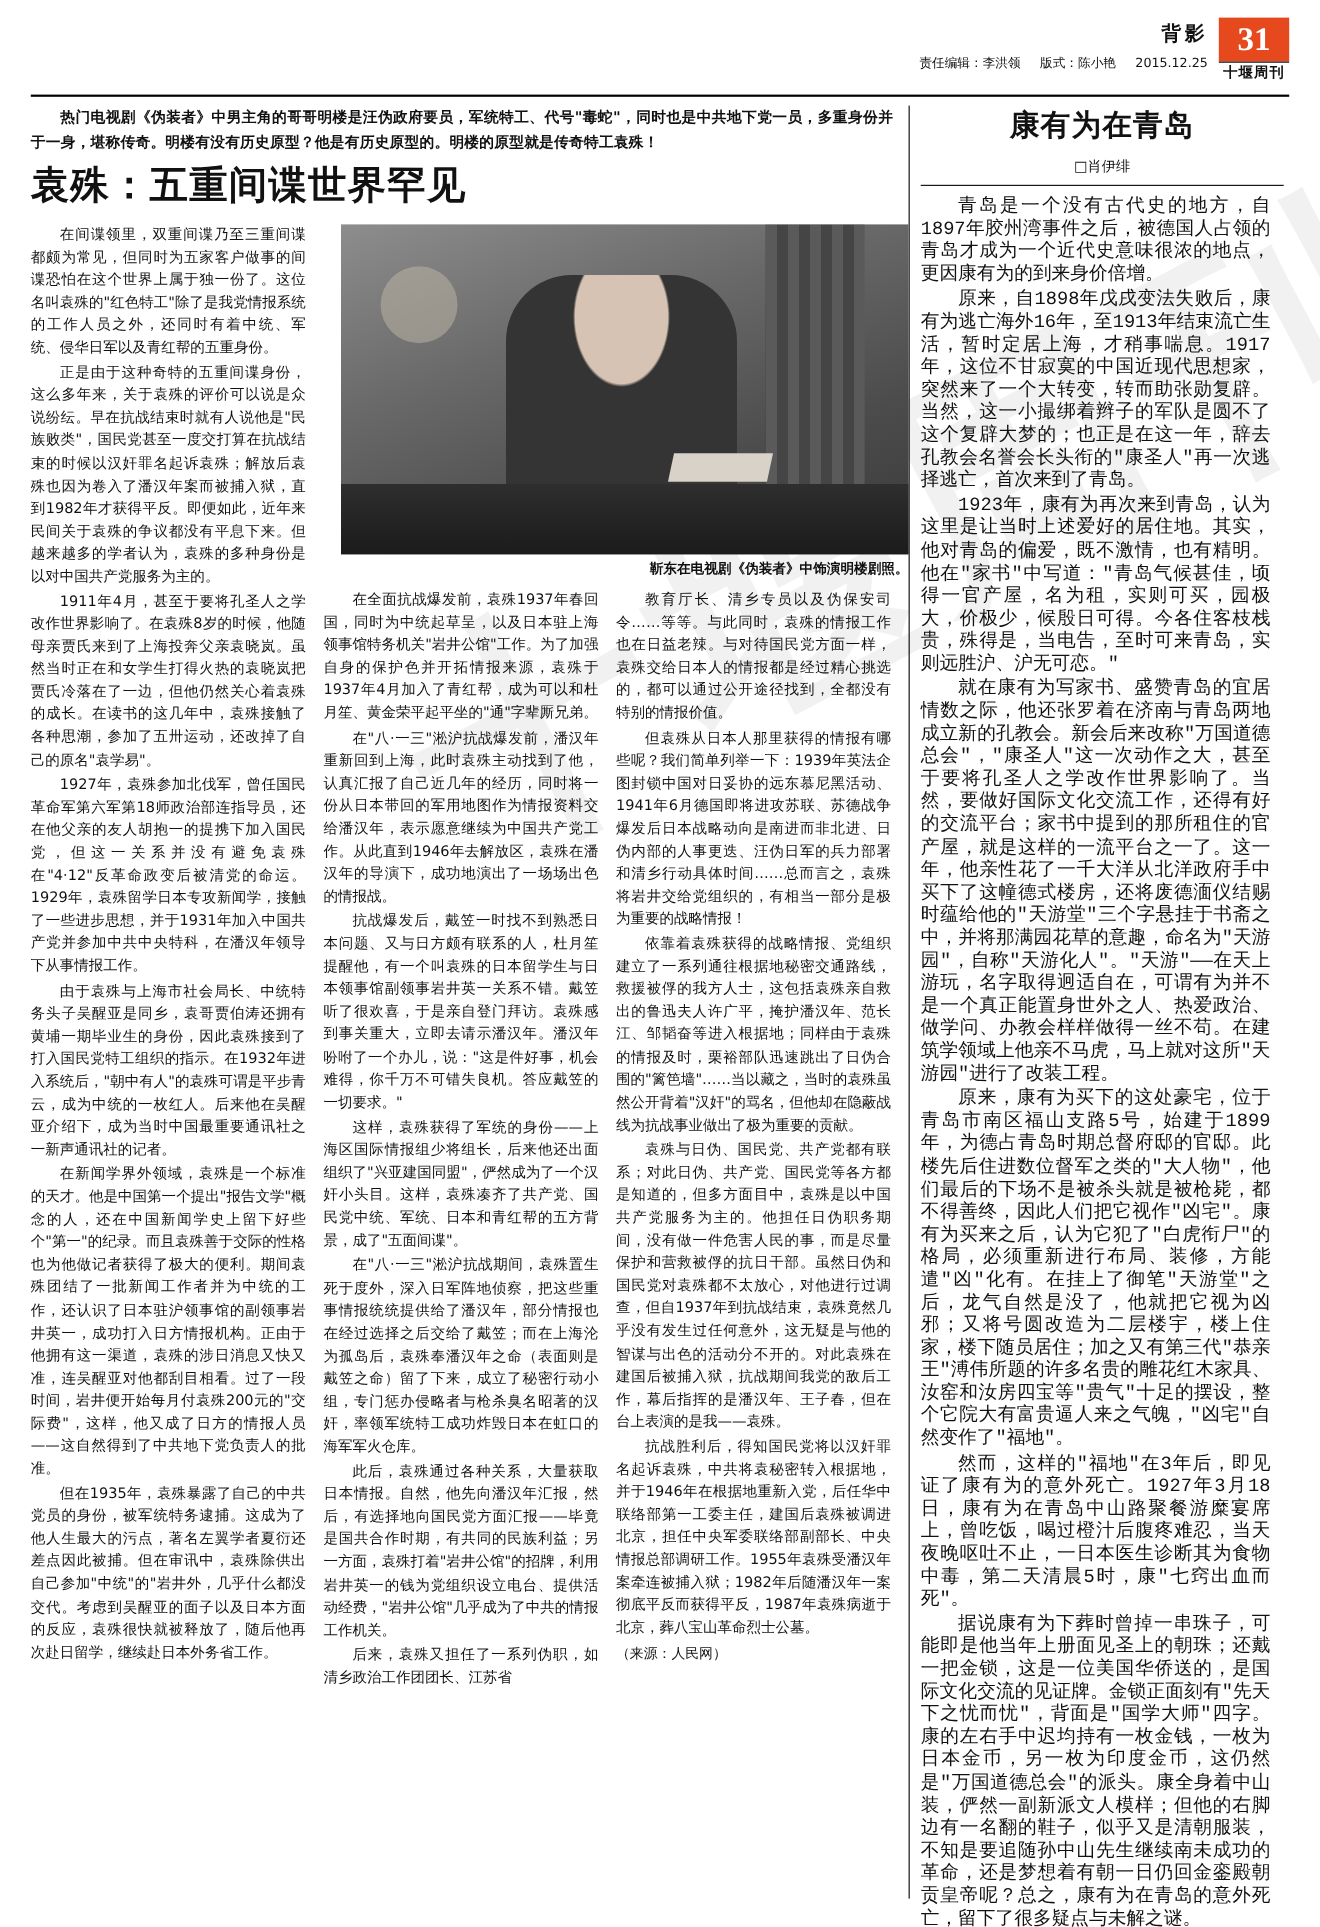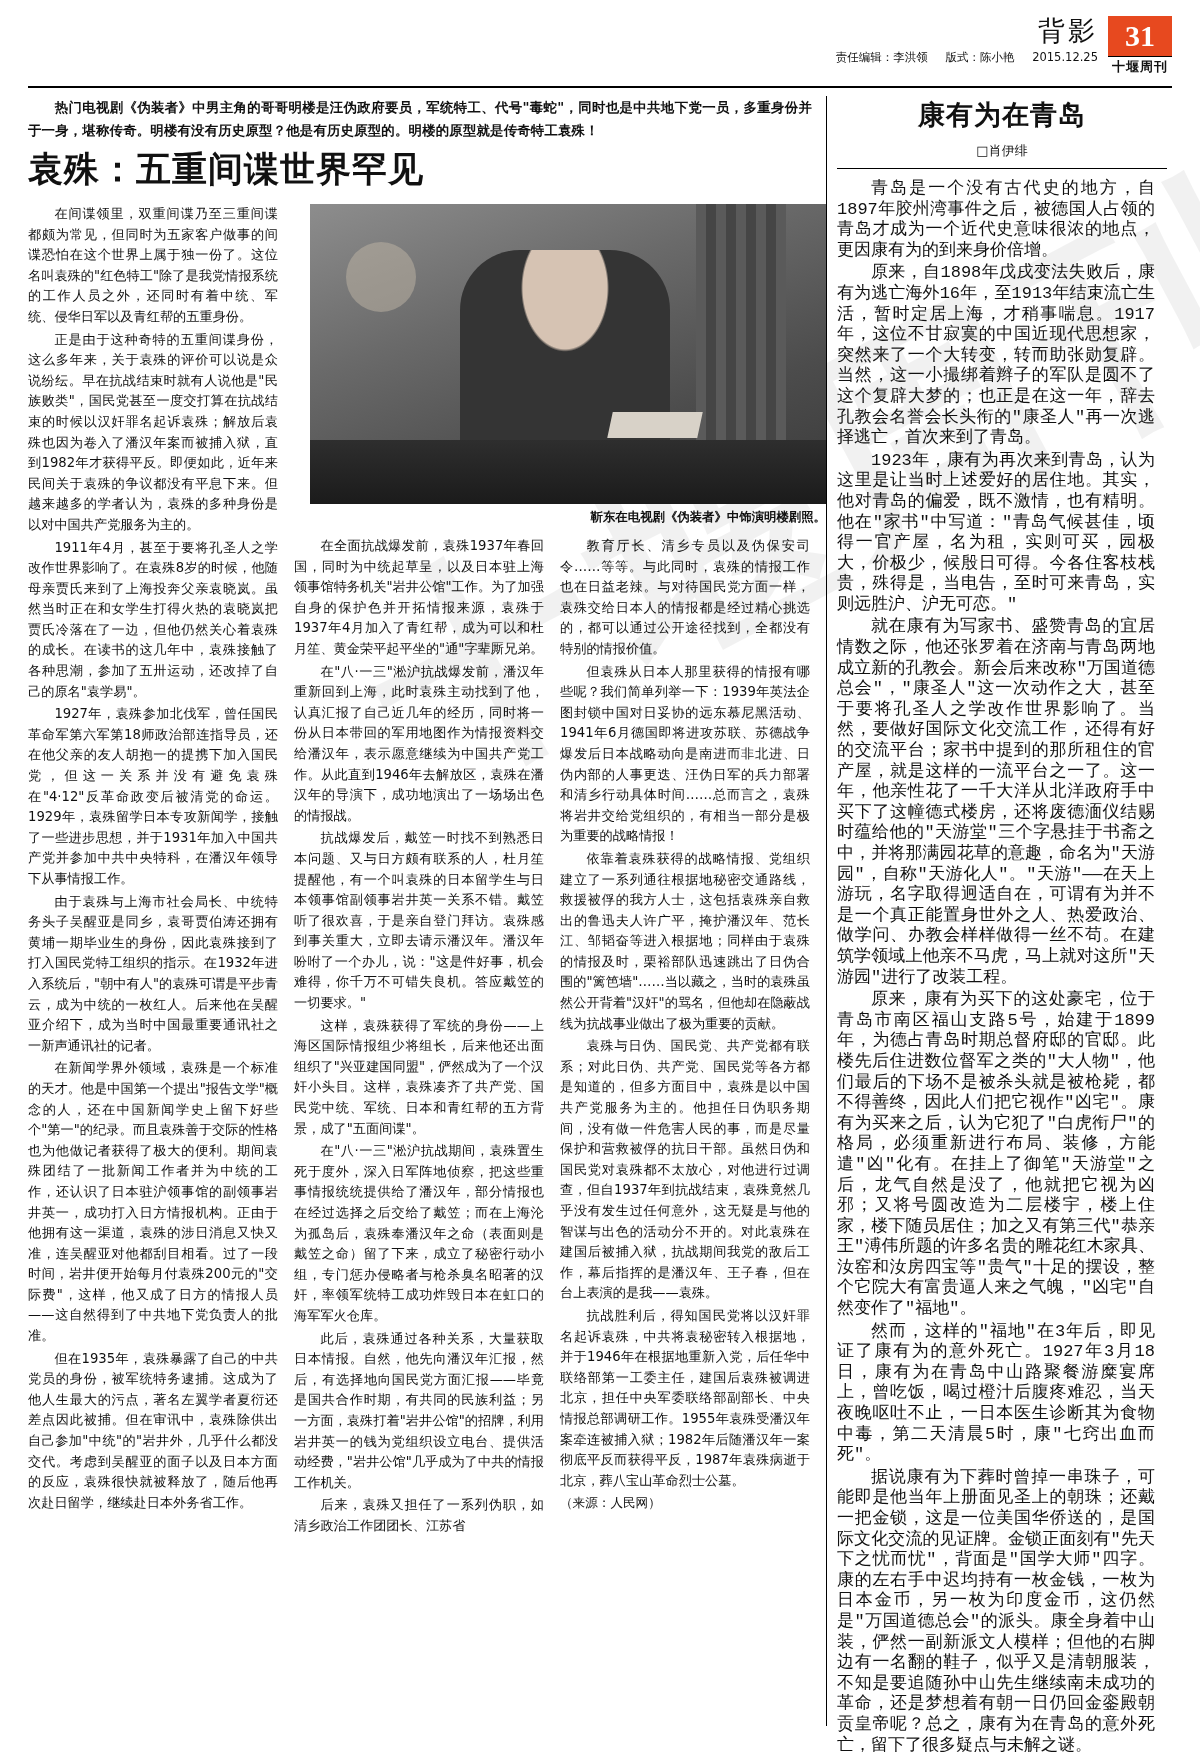--- a/index.html
+++ b/index.html
@@ -28,22 +28,22 @@
   .mast-right {
     position:absolute; right:0; top:0;
     display:flex; align-items:flex-start;
   }
   .mast-titleblock {
     text-align:right;
     padding-right:10px;
   }
   .mast-section {
     font-family:"DejaVu Sans", sans-serif;
-    font-weight:normal;
-    font-size:27px;
+    font-weight:bold;
+    font-size:18px;
     letter-spacing:3px;
     line-height:30px;
     margin-bottom:4px;
   }
   .mast-credits {
     font-family:"DejaVu Sans", sans-serif;
     font-size:11.5px;
     line-height:14px;
     white-space:nowrap;
     color:#111;

